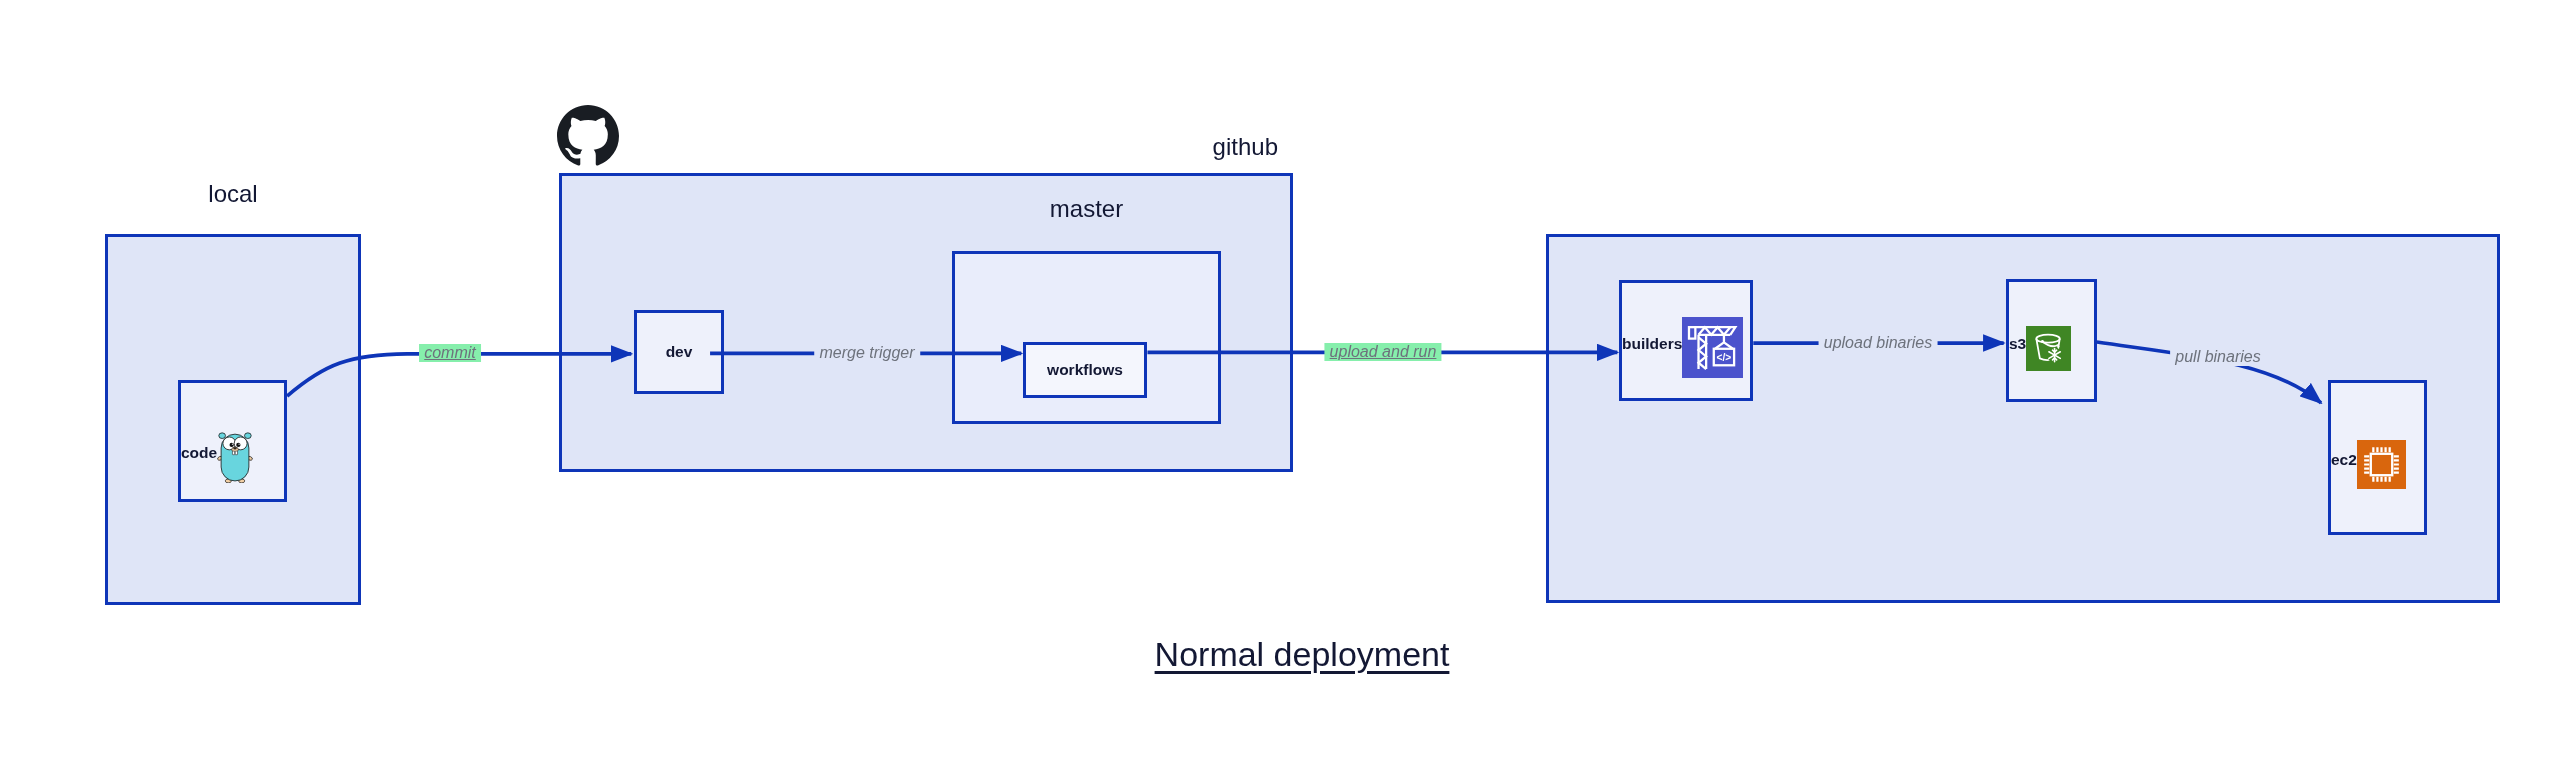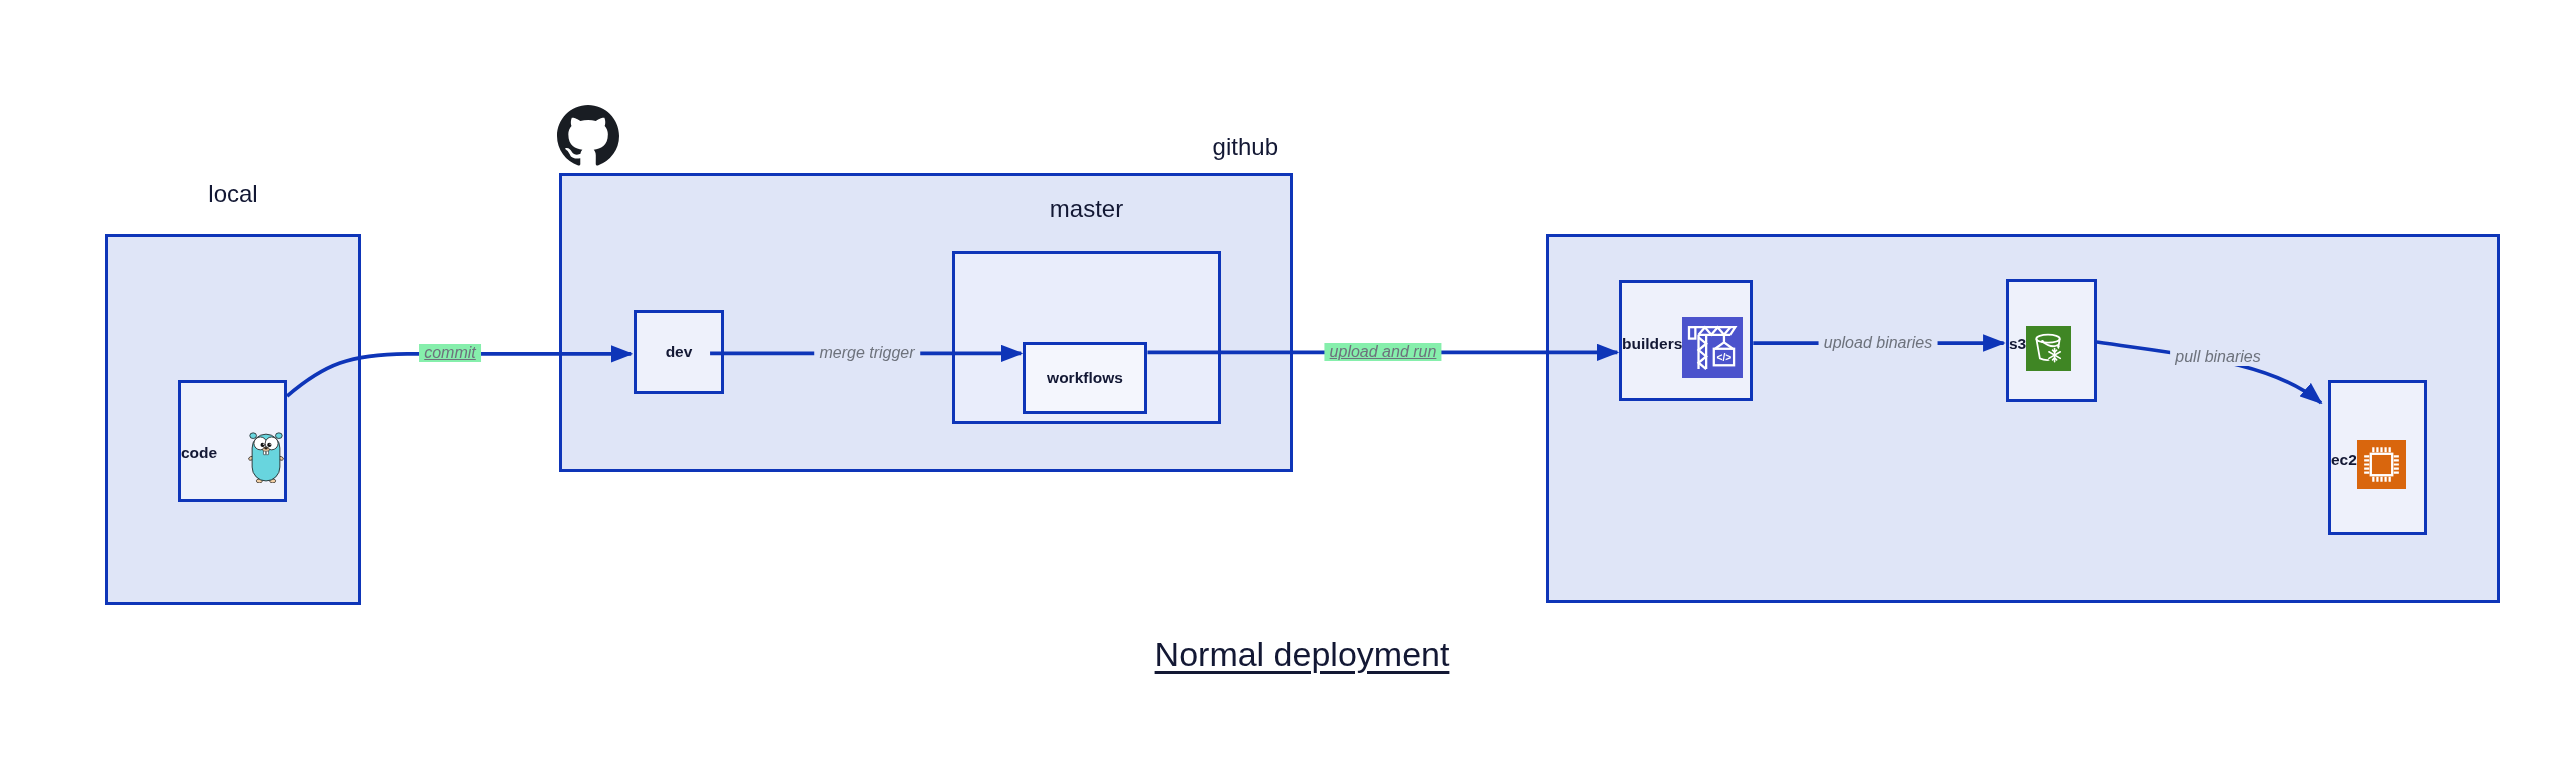--- a/index.html
+++ b/index.html
@@ -44,21 +44,21 @@
   <div class="group" style="left:1546px;top:234px;width:954px;height:369px;"></div>
 
   <div class="group-label" style="left:105px;top:180px;width:256px;">local</div>
   <div class="group-label" style="left:1123px;top:133px;width:155px;text-align:right;">github</div>
   <div class="group-label" style="left:952px;top:195px;width:269px;">master</div>
 
   <svg class="logo" style="left:557px;top:105px;" width="62" height="62" viewBox="0 0 16 16">
     <path fill="#191d23" fill-rule="evenodd" d="M8 0C3.58 0 0 3.58 0 8c0 3.54 2.29 6.53 5.47 7.59.4.07.55-.17.55-.38 0-.19-.01-.82-.01-1.49-2.01.37-2.53-.49-2.69-.94-.09-.23-.48-.94-.82-1.13-.28-.15-.68-.52-.01-.53.63-.01 1.08.58 1.23.82.72 1.21 1.87.87 2.33.66.07-.52.28-.87.51-1.07-1.78-.2-3.64-.89-3.64-3.95 0-.87.31-1.59.82-2.15-.08-.2-.36-1.02.08-2.12 0 0 .67-.21 2.2.82.64-.18 1.32-.27 2-.27s1.36.09 2 .27c1.53-1.04 2.2-.82 2.2-.82.44 1.1.16 1.92.08 2.12.51.56.82 1.27.82 2.15 0 3.07-1.87 3.75-3.65 3.95.29.25.54.73.54 1.48 0 1.07-.01 1.93-.01 2.2 0 .21.15.46.55.38A8.01 8.01 0 0 0 16 8c0-4.42-3.58-8-8-8z"></path>
   </svg>
 
-  <div class="node" style="left:178px;top:380px;width:109px;height:122px;padding-top:23px;justify-content:space-between;">
+  <div class="node" style="left:178px;top:380px;width:109px;height:122px;padding-top:23px;">
     <div class="node-label">code</div>
     <svg width="36" height="54" viewBox="0 0 70 105" style="margin-top:7.2px;">
       <ellipse cx="10" cy="13" rx="6.5" ry="5.5" fill="var(--gopher-teal)" stroke="#1a1a1a" stroke-width="1.5"></ellipse>
       <ellipse cx="60" cy="13" rx="6.5" ry="5.5" fill="var(--gopher-teal)" stroke="#1a1a1a" stroke-width="1.5"></ellipse>
       <ellipse cx="6" cy="57" rx="5" ry="3.4" fill="var(--gopher-skin)" stroke="#1a1a1a" stroke-width="1.3" transform="rotate(-25 6 57)"></ellipse>
       <ellipse cx="64" cy="57" rx="5" ry="3.4" fill="var(--gopher-skin)" stroke="#1a1a1a" stroke-width="1.3" transform="rotate(25 64 57)"></ellipse>
       <ellipse cx="22" cy="101" rx="6" ry="3.6" fill="var(--gopher-skin)" stroke="#1a1a1a" stroke-width="1.3"></ellipse>
       <ellipse cx="48" cy="101" rx="6" ry="3.6" fill="var(--gopher-skin)" stroke="#1a1a1a" stroke-width="1.3"></ellipse>
       <rect x="8" y="10" width="54" height="91" rx="27" fill="var(--gopher-teal)" stroke="#1a1a1a" stroke-width="1.6"></rect>
       <circle cx="24" cy="28" r="12.5" fill="#ffffff" stroke="#1a1a1a" stroke-width="1.6"></circle>
@@ -71,21 +71,21 @@
       <ellipse cx="35" cy="37.6" rx="3.4" ry="2.3" fill="#2b2016"></ellipse>
       <rect x="30" y="43" width="4.6" height="7" rx="1" fill="#ffffff" stroke="#1a1a1a" stroke-width="1.1"></rect>
       <rect x="35.4" y="43" width="4.6" height="7" rx="1" fill="#ffffff" stroke="#1a1a1a" stroke-width="1.1"></rect>
     </svg>
   </div>
 
   <div class="node center" style="left:634px;top:310px;width:90px;height:84px;">
     <div class="node-label">dev</div>
   </div>
 
-  <div class="node center workflows" style="left:1023px;top:342px;width:124px;height:72px;">
+  <div class="node center workflows" style="left:1023px;top:342px;width:124px;height:56px;">
     <div class="node-label">workflows</div>
   </div>
 
   <div class="node" style="left:1619px;top:280px;width:134px;height:121px;padding-top:6.2px;">
     <div class="node-label">builders</div>
     <div class="icon-tile tile-builders" style="width:61px;height:61px;margin-top:7.2px;">
       <svg width="61" height="61" viewBox="0 0 48 48">
         <g stroke="#ffffff" stroke-width="1.8" fill="none">
           <rect x="5.5" y="8" width="5" height="9"></rect>
           <path d="M10.5 8 H42 L38 14"></path>

